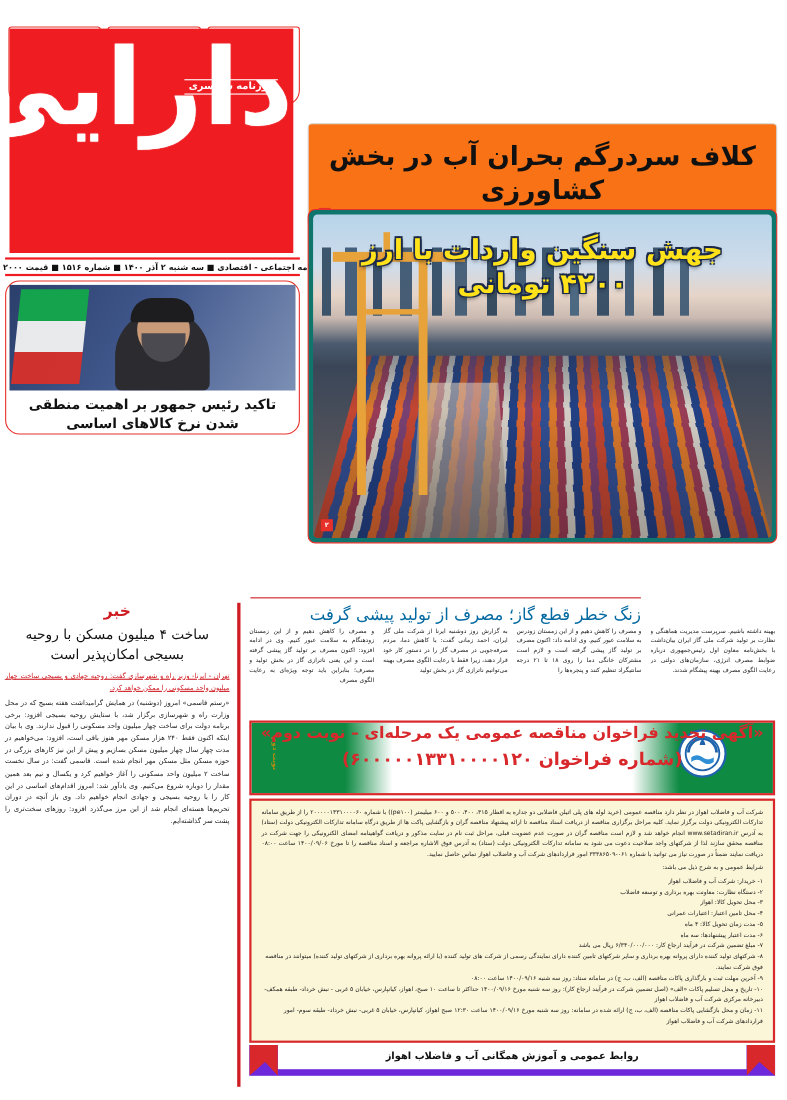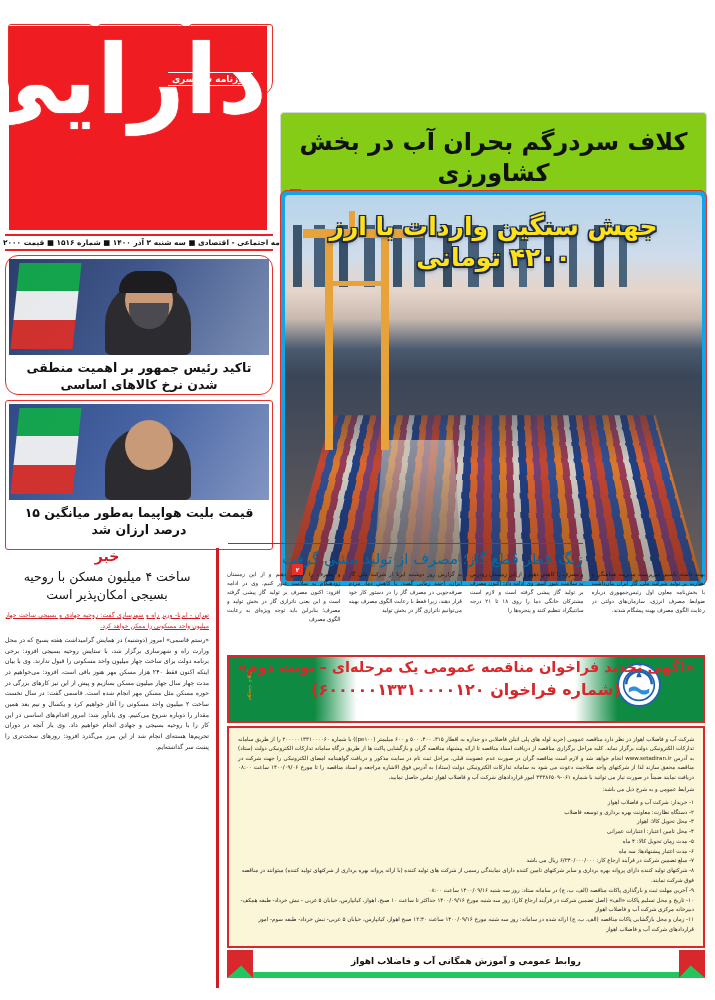--- a/index.html
+++ b/index.html
@@ -77,34 +77,34 @@
     border-top: 2px solid #ef1c22; border-bottom: 2px solid #ef1c22;
     display: flex; align-items: center; justify-content: center;
     background: #fff;
   }
   .datebar-text { font-size: 7.4px; color: #111; font-weight: 600; white-space: nowrap; }
 
   
   .lead-head {
     position: absolute; top: 112px; right: 8px; left: 8px; width: 427px;
     border: 1px solid #d8d8d8; border-radius: 4px;
-    background: #84cc16; padding: 14px 16px 16px 16px;
+    background: #f97316; padding: 14px 16px 16px 16px;
     text-align: center;
   }
   .lead-head-text { font-size: 24px; font-weight: 700; color: #111; line-height: 1.3; }
   .lead-badge {
     position: absolute; bottom: 5px; left: 9px;
     width: 11px; height: 11px; background: #e8302a; color: #fff;
     font-size: 6px; line-height: 11px; text-align: center; font-weight: 700;
   }
 
   
   .photo-frame {
-    position: absolute; top: 190px; right: 8px; width: 427px; height: 396px;
-    border: 1.6px solid #e8302a; border-radius: 7px; padding: 4px; background: #0ea5e9;
+    position: absolute; top: 190px; right: 8px; width: 427px; height: 304px;
+    border: 1.6px solid #e8302a; border-radius: 7px; padding: 4px; background: #0f766e;
   }
   .photo {
     position: relative; width: 100%; height: 100%; border-radius: 4px; overflow: hidden;
     background:
       linear-gradient(180deg, #b7d4ea 0%, #cfdcea 16%, #e6d4c8 25%, #c9b9b0 32%, #4a5a6e 40%, #3a4658 47%, #6b5f5c 100%);
   }
   .skyline {
     position: absolute; top: 30px; right: 0; left: 0; height: 62px;
     background:
       linear-gradient(90deg,
@@ -282,21 +282,21 @@
   .tender-p {
     font-size: 5.5px; line-height: 1.72; color: #1a1a1a; text-align: justify;
     margin-bottom: 3px;
   }
   .tender-list { list-style: none; }
   .tender-li {
     font-size: 5.5px; line-height: 1.78; color: #1a1a1a; text-align: right;
   }
   .tender-footer {
     position: relative; margin-top: 2px; height: 28px;
-    background: #22c55e;
+    background: #6d28d9;
     display: flex; align-items: center; justify-content: center;
   }
   .tender-footer::before, .tender-footer::after {
     content: ""; position: absolute; top: 0; width: 26px; height: 28px; background: #d8282b;
   }
   .tender-footer::before { right: 0; clip-path: polygon(0 0, 100% 0, 100% 100%, 45% 55%, 0 100%); }
   .tender-footer::after  { left: 0;  clip-path: polygon(0 0, 100% 0, 100% 100%, 55% 55%, 0 100%); }
   .tender-footer-inner {
     position: absolute; top: 0; right: 26px; left: 26px; height: 22px; background: #fff;
     display: flex; align-items: center; justify-content: center;
@@ -360,28 +360,20 @@
     <div class="news-photo np-1">
       <div class="np-flag"></div>
       <div class="np-figure"></div>
       <div class="np-face"></div>
       <div class="np-beard"></div>
       <div class="np-turban"></div>
     </div>
     <div class="news-caption">تاکید رئیس جمهور بر اهمیت منطقی شدن نرخ کالاهای اساسی</div>
   </div>
 
-  <div class="news-card" id="news-card-2">
-    <div class="news-photo np-2">
-      <div class="np-flag"></div>
-      <div class="np-figure"></div>
-      <div class="np-face"></div>
-    </div>
-    <div class="news-caption">قیمت بلیت هواپیما به‌طور میانگین ۱۵ درصد ارزان شد</div>
-  </div>
 
   <div class="mid-head">
     <span>زنگ خطر قطع گاز؛ مصرف از تولید پیشی گرفت</span>
   </div>
   <div class="mid-body">
     <div class="mid-col">بهینه داشته باشیم. سرپرست مدیریت هماهنگی و نظارت بر تولید شرکت ملی گاز ایران بیان‌داشت با بخش‌نامه معاون اول رئیس‌جمهوری درباره ضوابط مصرف انرژی، سازمان‌های دولتی در رعایت الگوی مصرف بهینه پیشگام شدند.</div>
     <div class="mid-col">و مصرف را کاهش دهیم و از این زمستان زودرس به سلامت عبور کنیم. وی ادامه داد: اکنون مصرف بر تولید گاز پیشی گرفته است و لازم است مشترکان خانگی دما را روی ۱۸ تا ۲۱ درجه سانتیگراد تنظیم کنند و پنجره‌ها را</div>
     <div class="mid-col">به گزارش روز دوشنبه ایرنا از شرکت ملی گاز ایران، احمد زمانی گفت: با کاهش دما، مردم صرفه‌جویی در مصرف گاز را در دستور کار خود قرار دهند، زیرا فقط با رعایت الگوی مصرف بهینه می‌توانیم ناترازی گاز در بخش تولید</div>
     <div class="mid-col">و مصرف را کاهش دهیم و از این زمستان زودهنگام به سلامت عبور کنیم. وی در ادامه افزود: اکنون مصرف بر تولید گاز پیشی گرفته است و این یعنی ناترازی گاز در بخش تولید و مصرف؛ بنابراین باید توجه ویژه‌ای به رعایت الگوی مصرف</div>
   </div>

